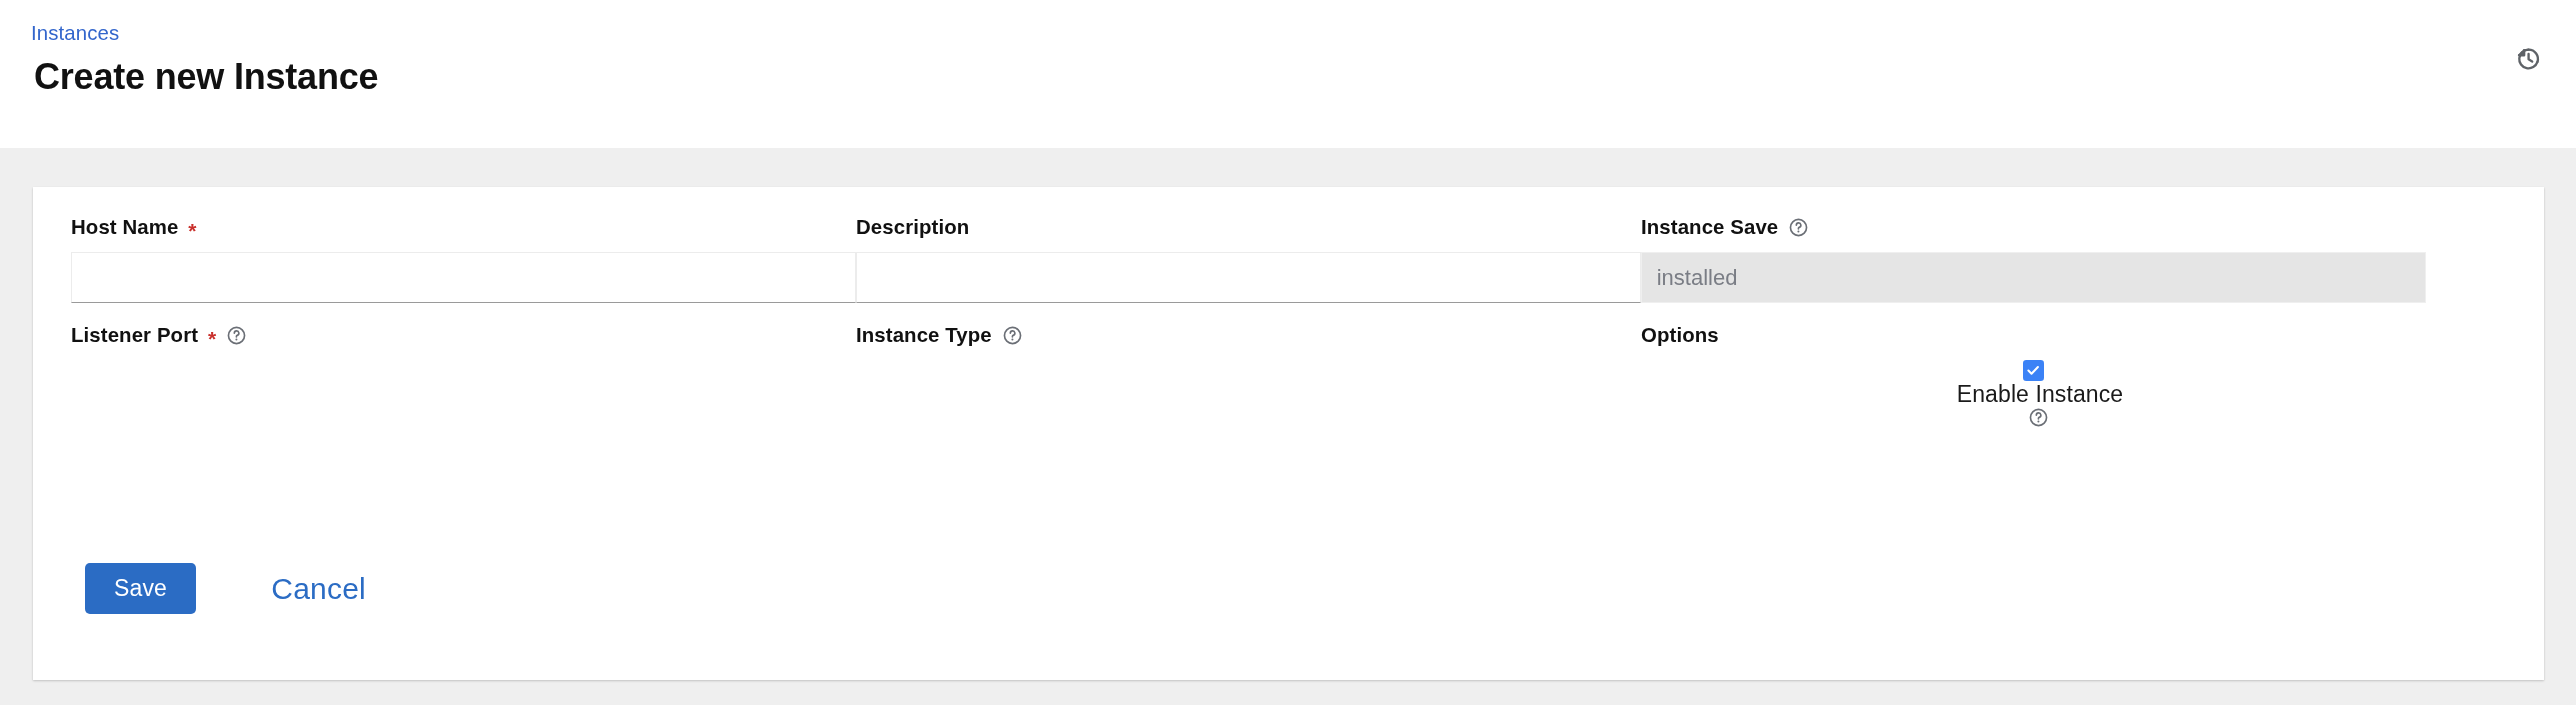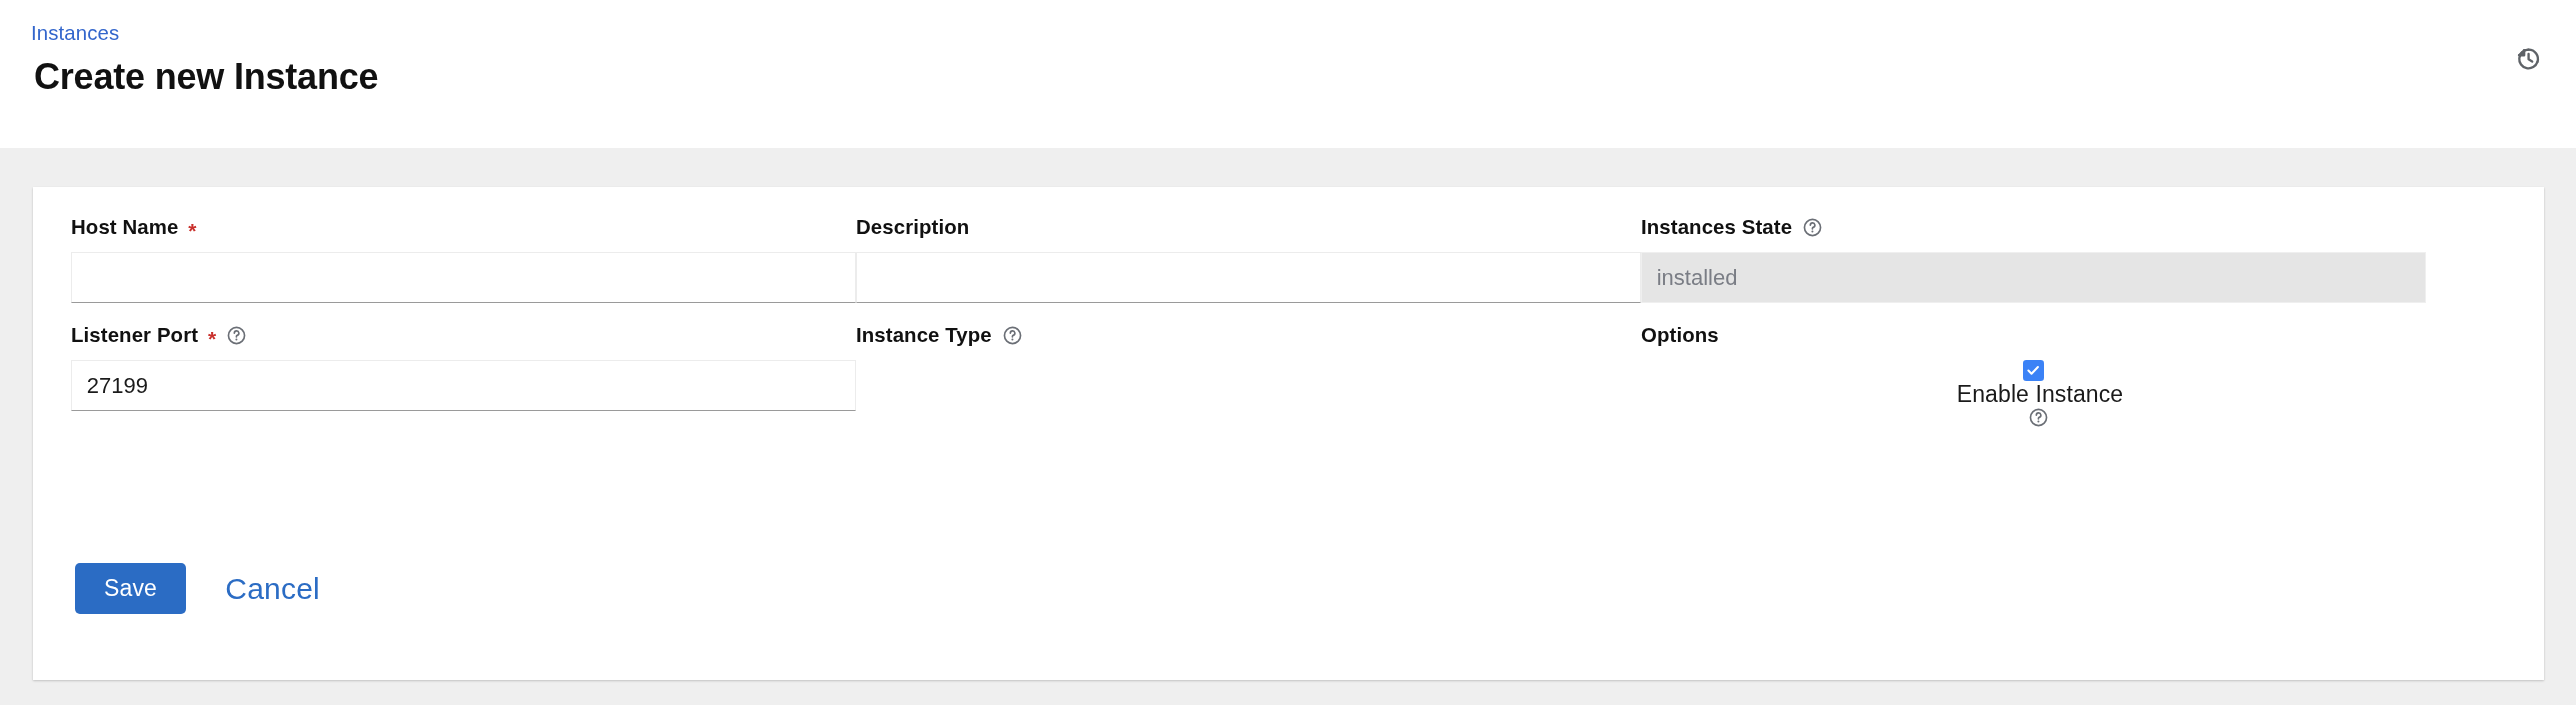--- a/index.html
+++ b/index.html
@@ -170,24 +170,25 @@
     font-size: 23px;
     line-height: 26px;
     color: #1a1a1a;
     font-weight: 400;
     letter-spacing: 0.1px;
   }
 
   
   .button-row {
     position: absolute;
-    left: 42px;
+    left: 52px;
     top: 376px;
     display: flex;
     align-items: center;
+    gap: 36px;
   }
   .btn-primary {
     height: 51px;
     padding: 0 23px;
     min-width: 111px;
     background: #2b6cc4;
     color: #ffffff;
     font-family: "Liberation Sans", sans-serif;
     font-size: 23px;
     line-height: 51px;
@@ -249,21 +250,21 @@
 
         <div class="form-col">
           <div class="field-label">
             <span>Description</span>
           </div>
           <input class="text-input" type="text" value="" style="">
         </div>
 
         <div class="form-col wide">
           <div class="field-label">
-            <span>Instances State</span>
+            <span>Instance Save</span>
             <span class="help-icon">
               <svg width="21" height="21" viewBox="0 0 24 24" fill="none" aria-hidden="true">
                 <circle cx="12" cy="12" r="9.2" stroke="#6b6f76" stroke-width="1.9" fill="none"></circle>
                 <path d="M9.5 9.3a2.6 2.6 0 1 1 3.2 2.6c-.6.2-.8.7-.8 1.3v.5" stroke="#6b6f76" stroke-width="1.9" stroke-linecap="round" fill="none"></path>
                 <circle cx="11.9" cy="16.6" r="1.15" fill="#6b6f76"></circle>
               </svg>
             </span>
           </div>
           <input class="text-input disabled" type="text" disabled="" value="installed" style="">
         </div>
@@ -276,21 +277,20 @@
             <span>Listener Port</span>
             <span class="req-star">*</span>
             <span class="help-icon">
               <svg width="21" height="21" viewBox="0 0 24 24" fill="none" aria-hidden="true">
                 <circle cx="12" cy="12" r="9.2" stroke="#6b6f76" stroke-width="1.9" fill="none"></circle>
                 <path d="M9.5 9.3a2.6 2.6 0 1 1 3.2 2.6c-.6.2-.8.7-.8 1.3v.5" stroke="#6b6f76" stroke-width="1.9" stroke-linecap="round" fill="none"></path>
                 <circle cx="11.9" cy="16.6" r="1.15" fill="#6b6f76"></circle>
               </svg>
             </span>
           </div>
-          <input class="text-input" type="text" value="27199" style="">
         </div>
 
         <div class="form-col">
           <div class="field-label">
             <span>Instance Type</span>
             <span class="help-icon">
               <svg width="21" height="21" viewBox="0 0 24 24" fill="none" aria-hidden="true">
                 <circle cx="12" cy="12" r="9.2" stroke="#6b6f76" stroke-width="1.9" fill="none"></circle>
                 <path d="M9.5 9.3a2.6 2.6 0 1 1 3.2 2.6c-.6.2-.8.7-.8 1.3v.5" stroke="#6b6f76" stroke-width="1.9" stroke-linecap="round" fill="none"></path>
                 <circle cx="11.9" cy="16.6" r="1.15" fill="#6b6f76"></circle>

